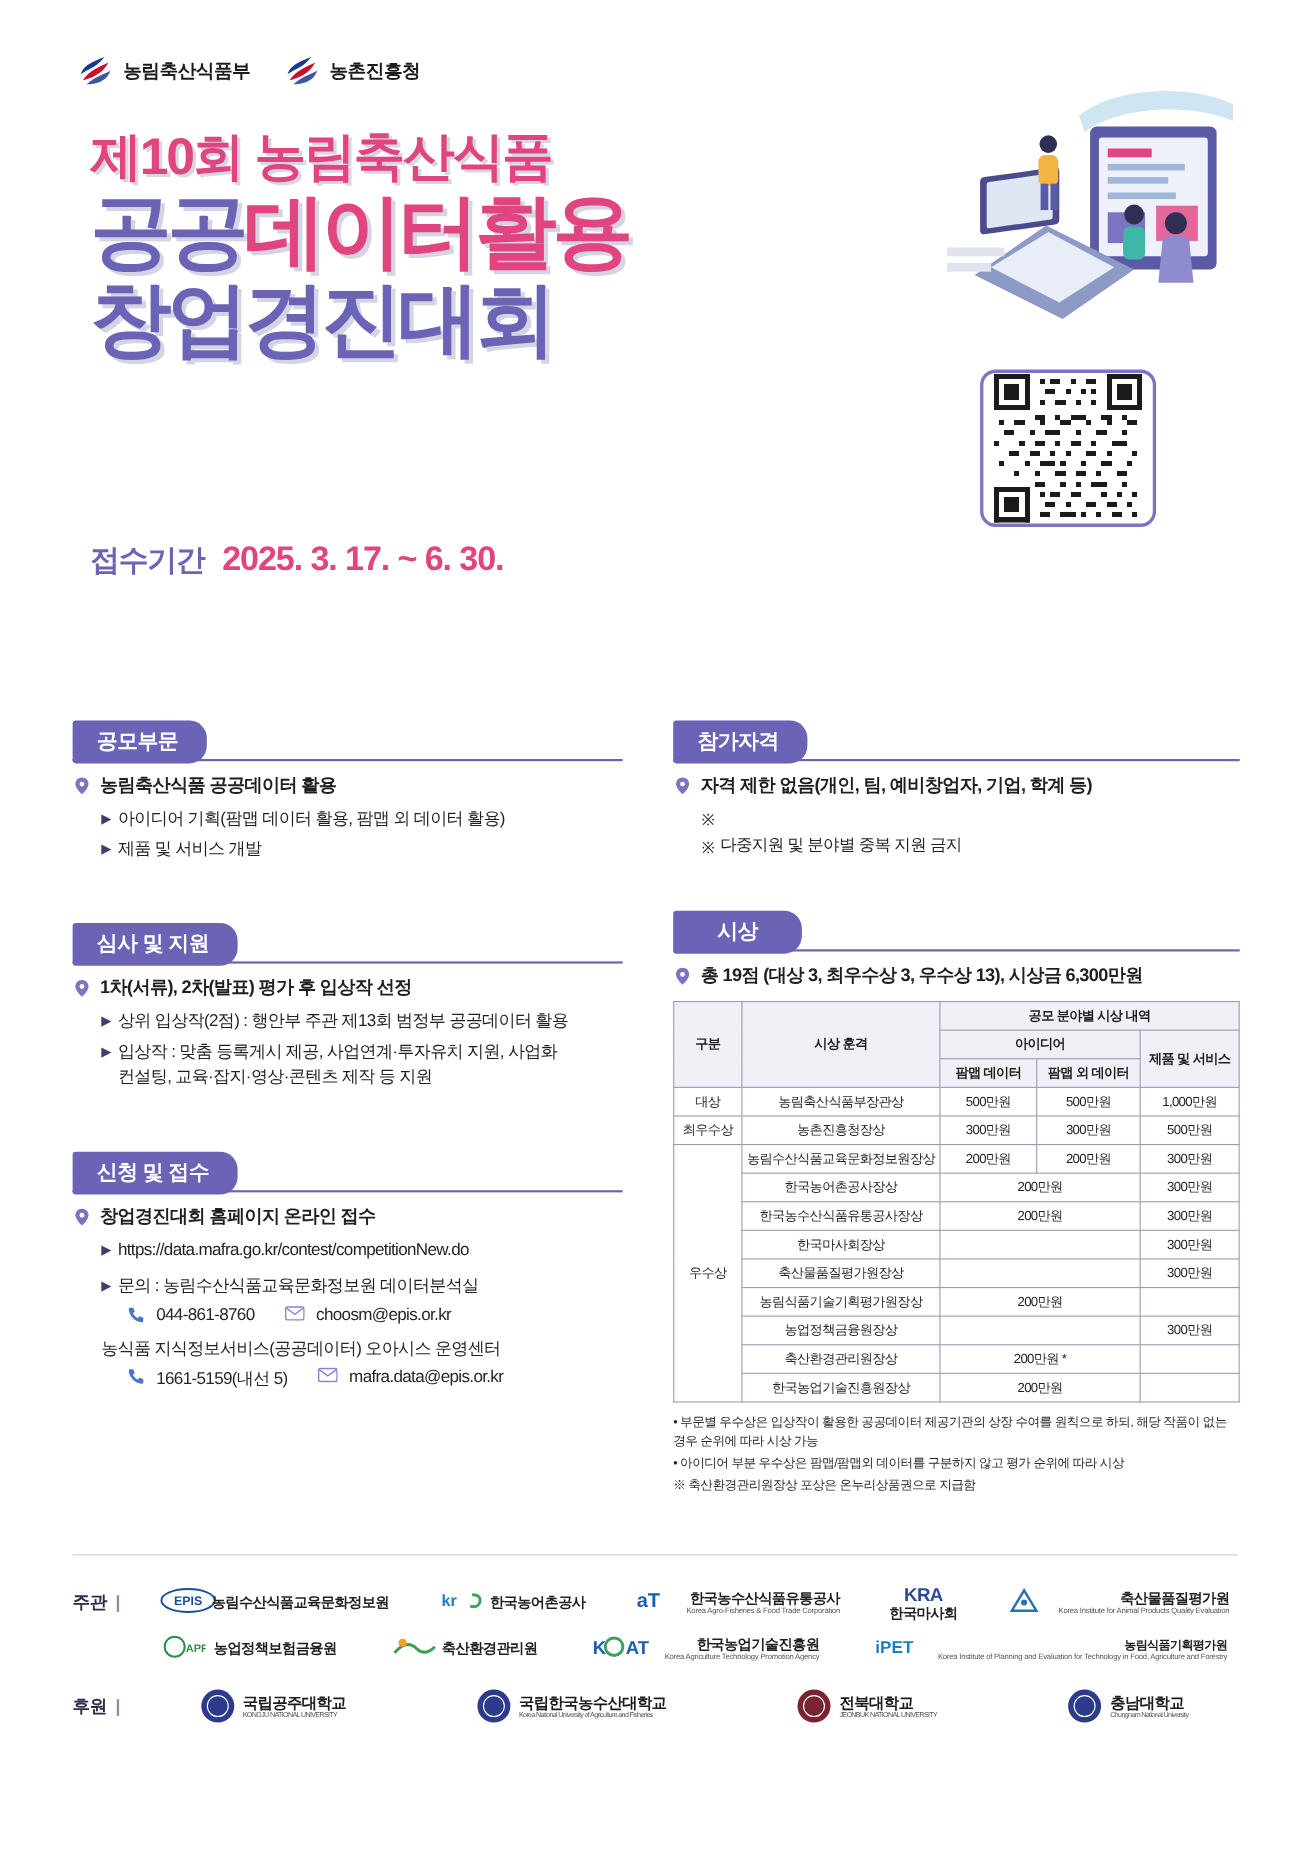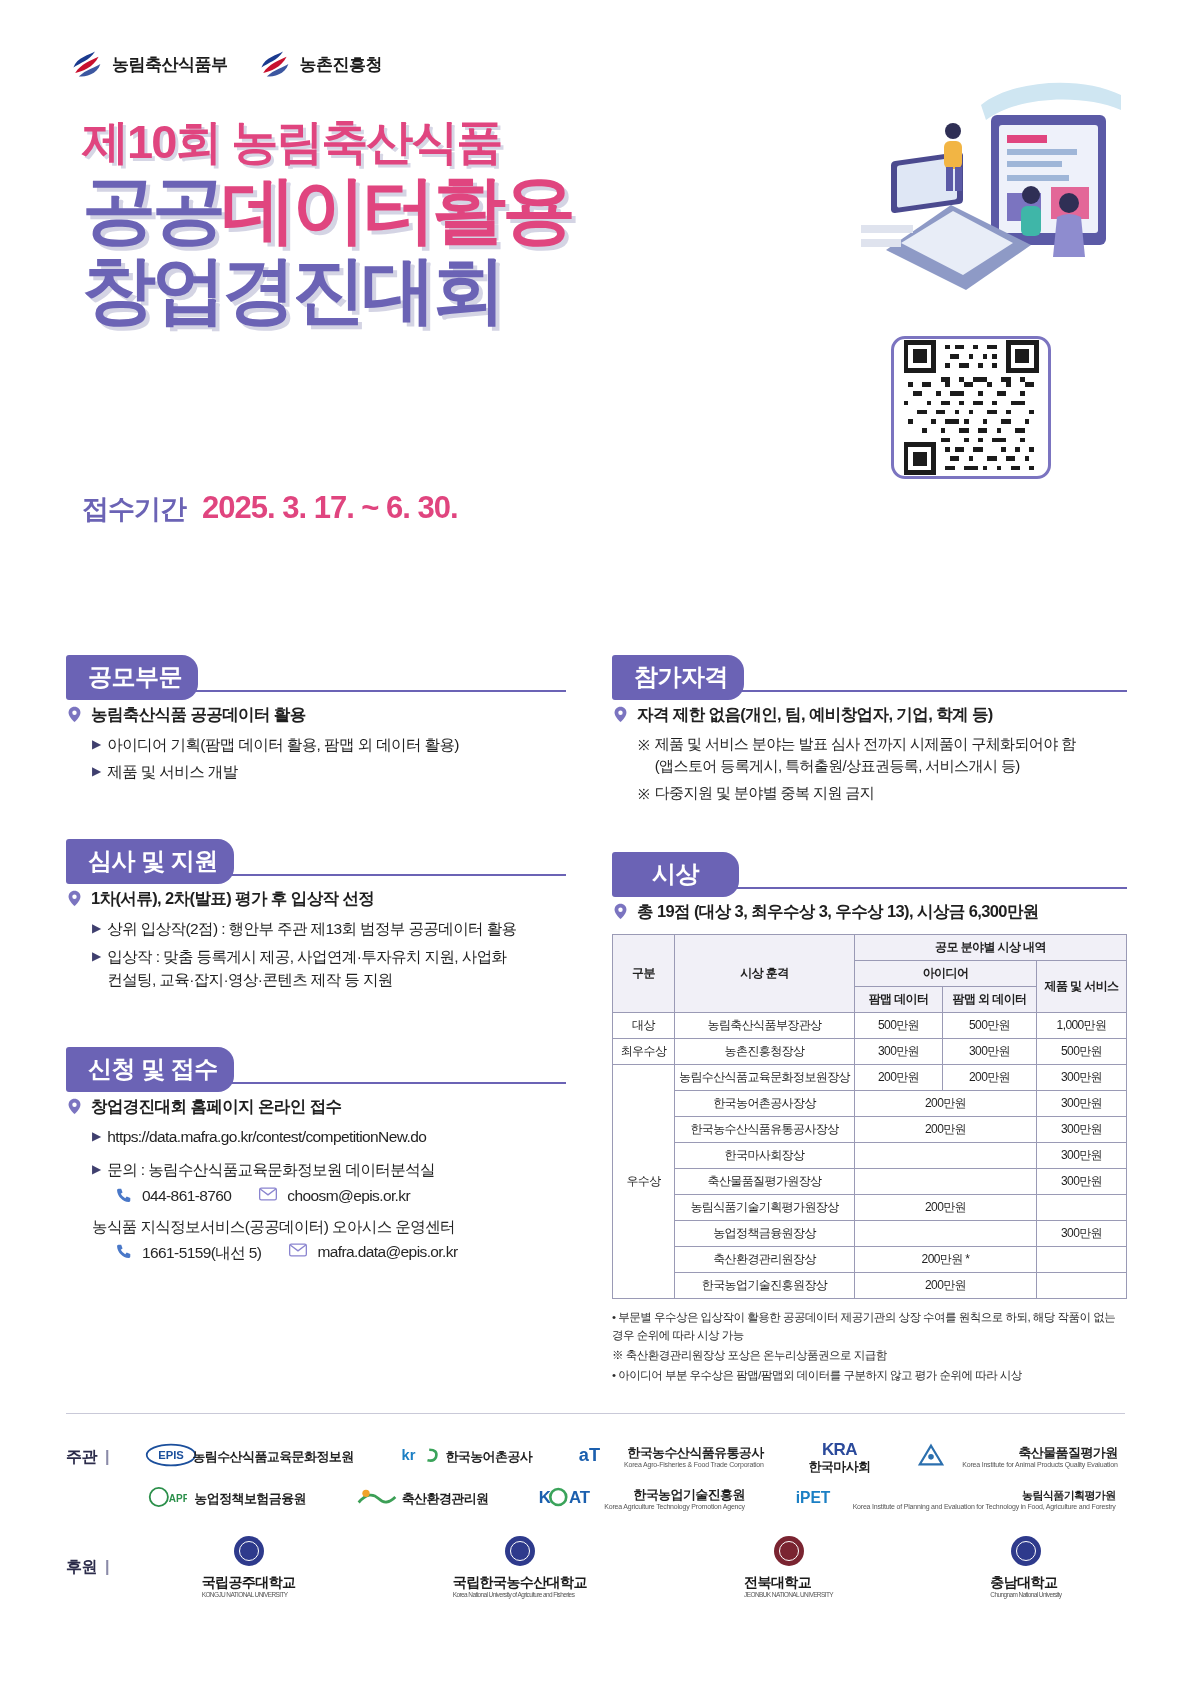--- a/index.html
+++ b/index.html
@@ -40,22 +40,22 @@
   .qr { position:absolute; top:340px; right:145px; width:150px; height:135px; }
   .qr-frame { position:absolute; top:336px; right:140px; width:160px; height:143px;
               border:3px solid #7b74c0; border-radius:14px; }
 
   
   .col-left { position:absolute; left:66px; top:655px; width:500px; }
   .col-right { position:absolute; left:612px; top:655px; width:515px; }
 
   .sec { margin-bottom:26px; }
   .sec-head { position:relative; height:34px; margin-bottom:14px; }
-  .sec-pill { display:inline-block; background:#6b63b5; color:#fff; font-size:24px; font-weight:800;
-              padding:6px 16px 7px 22px; border-radius:3px 16px 16px 3px; letter-spacing:-0.5px; }
+  .sec-pill { display:inline-block; background:#6b63b5; color:#fff; font-size:19px; font-weight:800;
+              padding:6px 26px 7px 22px; border-radius:3px 16px 16px 3px; letter-spacing:-0.5px; }
   .sec-rule { position:absolute; left:0; right:0; bottom:-3px; height:2px; background:#6b63b5; }
 
   .bullet-row { display:flex; gap:8px; align-items:flex-start; margin-bottom:6px; }
   .pin { width:17px; height:17px; flex:0 0 17px; margin-top:3px; }
   .b-text { font-size:16.5px; font-weight:700; color:#1f1f1f; letter-spacing:-0.6px; line-height:1.45; }
   .sub-row { display:flex; gap:6px; align-items:flex-start; margin:4px 0 4px 26px; }
   .tri { color:#3f3f6e; font-size:12px; margin-top:4px; }
   .s-text { font-size:15.5px; color:#1f1f1f; letter-spacing:-0.6px; line-height:1.5; }
   .note-row { display:flex; gap:5px; align-items:flex-start; margin:4px 0 4px 26px; }
   .star { font-size:14px; margin-top:2px; }
@@ -81,21 +81,21 @@
   .foot-rule { position:absolute; left:66px; right:66px; top:1413px; height:1px; background:#c9c9d8; }
   .foot { position:absolute; left:66px; right:66px; top:1440px; }
   .foot-row { display:flex; align-items:center; gap:14px; margin-bottom:10px; }
   .foot-label { font-size:16px; font-weight:700; color:#2b2b4a; letter-spacing:-0.5px; width:58px; flex:0 0 58px;}
   .foot-label span.bar { color:#8a8aa8; margin-left:8px;}
   .foot-items { display:flex; align-items:center; gap:30px; flex-wrap:wrap; flex:1; justify-content:space-around;}
   .org { display:flex; align-items:center; gap:7px; }
   .org-mark { width:40px; height:30px; flex:0 0 40px; }
   .org-text { font-size:13px; font-weight:700; color:#1f1f1f; letter-spacing:-0.6px; line-height:1.15;text-align:right; }
   .org-sub { display:block; font-size:7px; font-weight:400; color:#555; letter-spacing:-0.2px; }
-  .univ { display:flex; align-items:center; gap:8px;flex-direction:column; }
+  .univ { display:flex; align-items:center; gap:8px; }
   .univ-seal { width:30px; height:30px; border-radius:50%; background:#2e3a8c; flex:0 0 30px; position:relative; }
   .univ-seal::after { content:""; position:absolute; inset:5px; border-radius:50%; border:1.5px solid #fff; }
   .univ-text { font-size:14px; font-weight:700; color:#1a1a1a; letter-spacing:-0.6px; line-height:1.15;}
   .univ-sub { display:block; font-size:6.5px; font-weight:400; color:#555; }
 </style>
 </head>
 <body>
 
 <div class="gov-logos">
   <div class="gov-logo">
@@ -386,24 +386,20 @@
       <span class="pin">
         <svg viewBox="0 0 20 20" width="17" height="17">
             <path d="M10 1 C6 1 3 4 3 8 c0 5 7 11 7 11 s7-6 7-11 c0-4-3-7-7-7z" fill="#7b74c0"></path>
             <circle cx="10" cy="8" r="2.6" fill="#fff"></circle>
           </svg>
       </span>
       <span class="b-text">자격 제한 없음(개인, 팀, 예비창업자, 기업, 학계 등)</span>
     </div>
     <div class="note-row">
       <span class="star">※</span>
-      <span class="n-text">
-        <span>제품 및 서비스 분야는 발표 심사 전까지 시제품이 구체화되어야 함</span><br>
-        <span>(앱스토어 등록게시, 특허출원/상표권등록, 서비스개시 등)</span>
-      </span>
     </div>
     <div class="note-row">
       <span class="star">※</span>
       <span class="n-text">다중지원 및 분야별 중복 지원 금지</span>
     </div>
   </div>
 
   <div class="sec" style="margin-top:48px;">
     <div class="sec-head">
       <span class="sec-pill" style="padding-left:40px;padding-right:40px;">시상</span>
@@ -495,22 +491,22 @@
         <tr>
           <td class="name">한국농업기술진흥원장상</td>
           <td colspan="2">200만원</td>
           <td></td>
         </tr>
       </tbody>
     </table>
 
     <div class="tbl-foot">
       <div>• 부문별 우수상은 입상작이 활용한 공공데이터 제공기관의 상장 수여를 원칙으로 하되, 해당 작품이 없는 경우 순위에 따라 시상 가능</div>
+      <div>• 아이디어 부분 우수상은 팜맵/팜맵외 데이터를 구분하지 않고 평가 순위에 따라 시상</div>
       <div>※ 축산환경관리원장상 포상은 온누리상품권으로 지급함</div>
-      <div>• 아이디어 부분 우수상은 팜맵/팜맵외 데이터를 구분하지 않고 평가 순위에 따라 시상</div>
     </div>
   </div>
 </div>
 
 <div class="foot-rule"></div>
 <div class="foot">
 
   <div class="foot-row">
     <div class="foot-label"><span>주관</span><span class="bar">|</span></div>
     <div class="foot-items">

